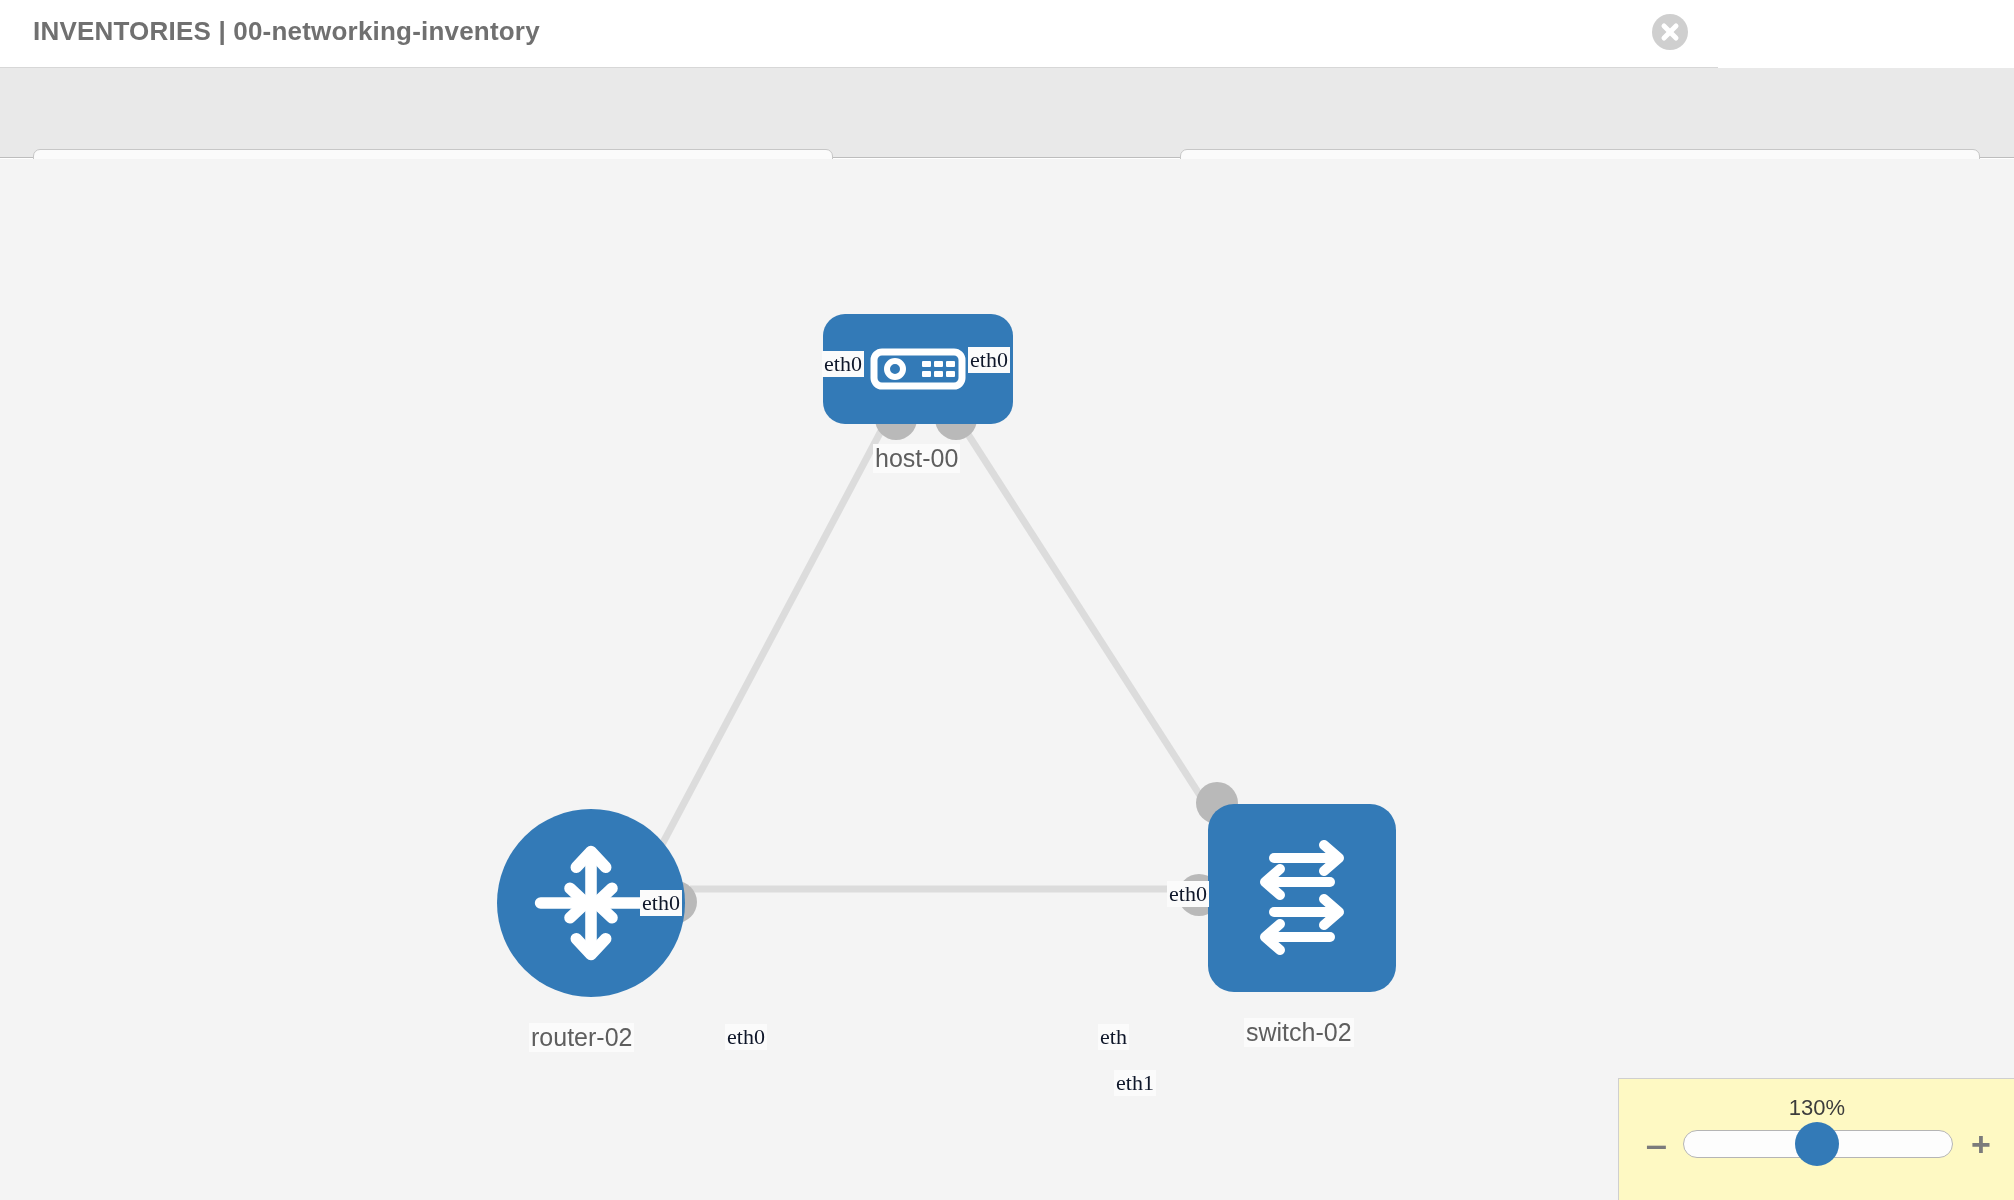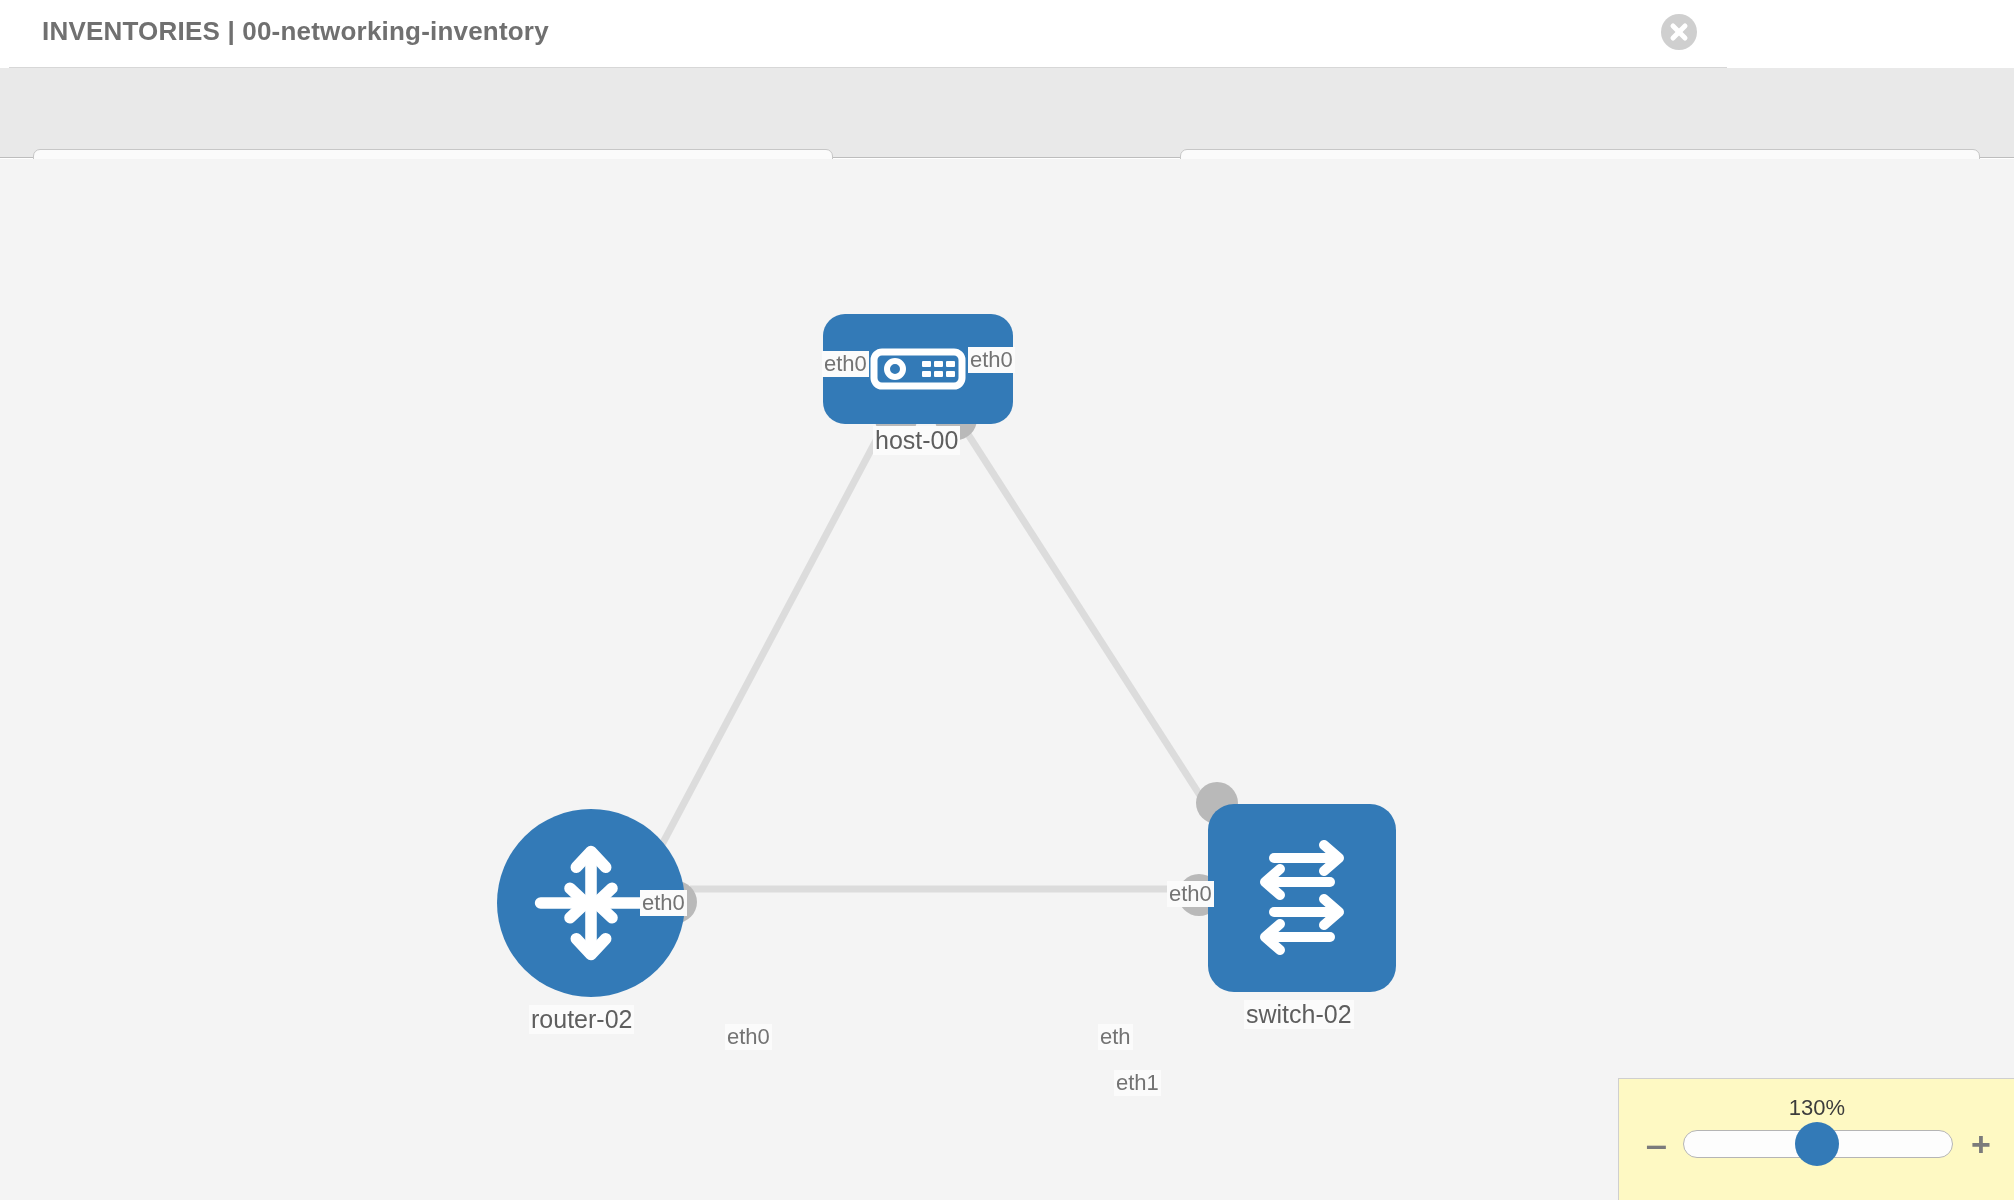--- a/index.html
+++ b/index.html
@@ -13,21 +13,21 @@
   #app {
     position: relative;
     width: 2014px;
     height: 1200px;
     background: #ffffff;
   }
 
   
   .header {
     position: absolute;
-    top: 0; left: 9px;
+    top: 0; left: 0;
     width: 1718px; height: 68px;
     background: #ffffff;
     border-bottom: 1px solid #d7d7d7;
   }
   .header-title {
     position: absolute;
     left: 33px; top: 16px;
     font-size: 26px;
     font-weight: bold;
     color: #707070;
@@ -114,20 +114,21 @@
     align-items: center;
     justify-content: center;
   }
   .node-label {
     position: absolute;
     font-size: 25px;
     color: #5e5e5e;
     background: #fbfbfb;
     white-space: nowrap;
     padding: 0 2px;
+    margin-top: 18px;
   }
   .nub {
     position: absolute;
     background: #b9b9b9;
     border-radius: 50%;
     width: 42px; height: 42px;
   }
 
   
   #node-host { left: 823px; top: 155px; }
@@ -153,24 +154,25 @@
     left: 0; top: 0;
     width: 188px; height: 188px;
     border-radius: 26px;
   }
   #node-switch .node-label { left: 36px; top: 196px; }
 
   
   .edge-label {
     position: absolute;
     font-size: 22px;
-    color: #737373;
+    color: #0f172a;
     background: #fbfbfb;
     white-space: nowrap;
     padding: 0 2px;
+    font-family: Liberation Serif, serif;
   }
 
   
   .zoom-panel {
     position: absolute;
     left: 1618px; top: 1078px;
     width: 396px; height: 158px;
     background: #fef9c3;
     border: 1px solid #cfcfcf;
     border-bottom: none;

